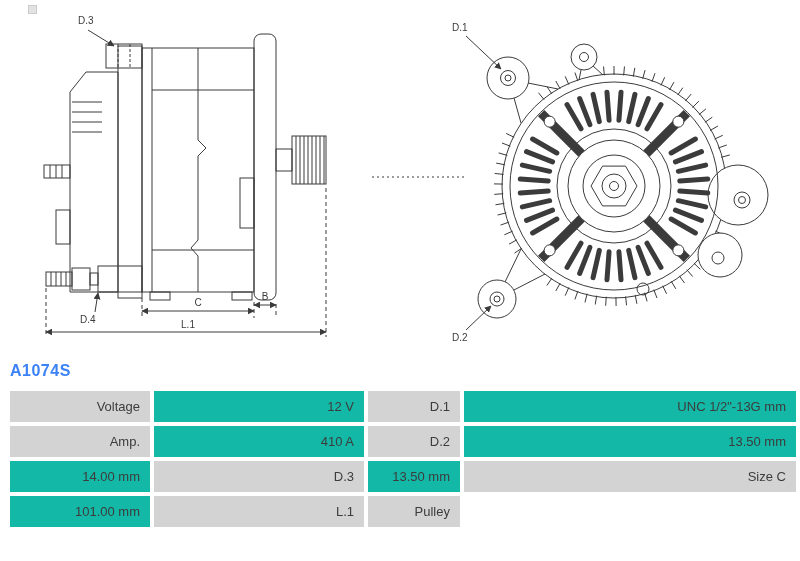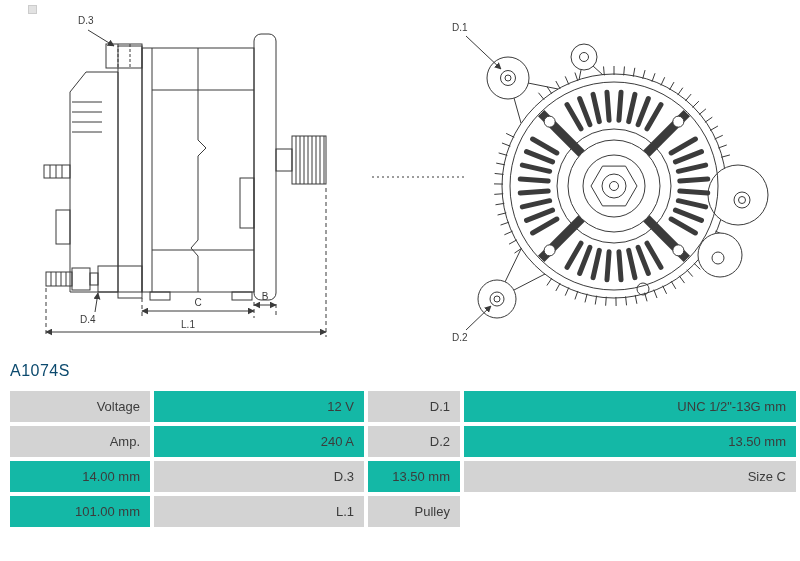--- a/index.html
+++ b/index.html
@@ -4,21 +4,21 @@
 <style>
   html,body{margin:0;padding:0;}
   body{
     width:800px;height:561px;background:#ffffff;position:relative;overflow:hidden;
     font-family:"Liberation Sans", sans-serif;
   }
   .corner-dot{position:absolute;left:28px;top:5px;width:7px;height:7px;background:#e2e2e2;border:1px solid #cccccc;}
   .drawing{position:absolute;left:0;top:0;}
   .drawing text{font-family:"Liberation Sans", sans-serif;font-size:10px;fill:#3b3b3b;stroke:none;}
   .part-number{
-    position:absolute;left:10px;top:362px;font-size:16px;font-weight:400;color:#0c4a6e;letter-spacing:.5px;
+    position:absolute;left:10px;top:362px;font-size:16px;font-weight:700;color:#3b82f6;letter-spacing:.5px;
   }
   .spec-table{
     position:absolute;left:10px;top:391px;width:780px;
     display:grid;grid-template-columns:140px 210px 92px 332px;grid-auto-rows:31px;gap:4px;
     font-size:13px;color:#3c3c3c;
   }
   .cell{display:flex;align-items:center;justify-content:flex-end;padding-right:10px;box-sizing:border-box;}
   .lbl{background:#d3d3d3;}
   .val{background:#14b8a6;}
 </style>
@@ -222,21 +222,21 @@
 
 <div class="part-number">A1074S</div>
 
 <div class="spec-table">
   <div class="cell lbl">Voltage</div>
   <div class="cell val">12 V</div>
   <div class="cell lbl">D.1</div>
   <div class="cell val">UNC 1/2"-13G mm</div>
 
   <div class="cell lbl">Amp.</div>
-  <div class="cell val">240 A</div>
+  <div class="cell val">410 A</div>
   <div class="cell lbl">D.2</div>
   <div class="cell val">13.50 mm</div>
 
   <div class="cell val">14.00 mm</div>
   <div class="cell lbl">D.3</div>
   <div class="cell val">13.50 mm</div>
 
   <div class="cell lbl">Size C</div>
   <div class="cell val">101.00 mm</div>
   <div class="cell lbl">L.1</div>

